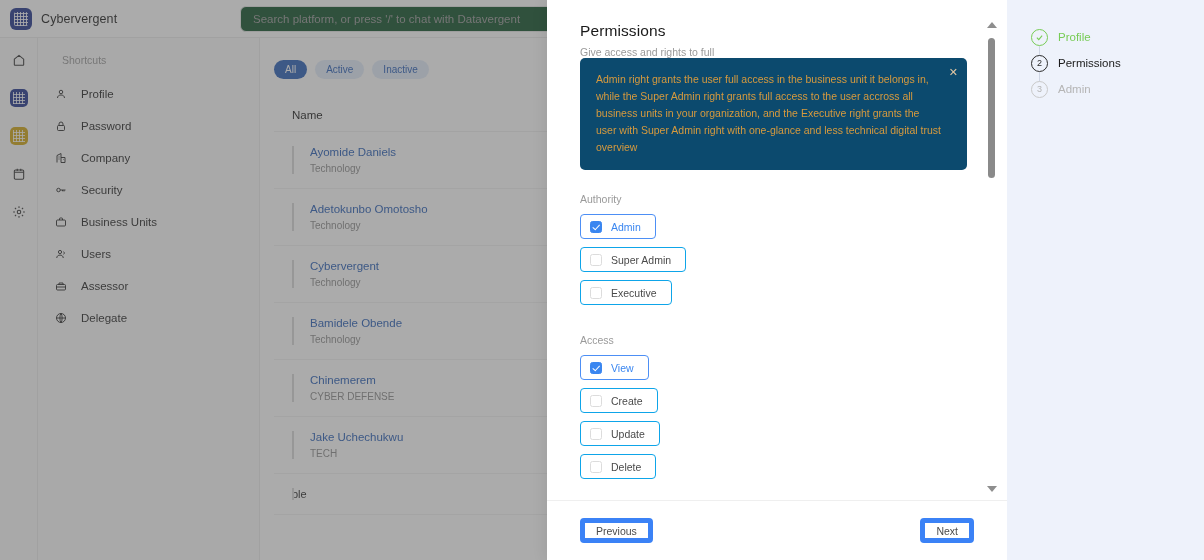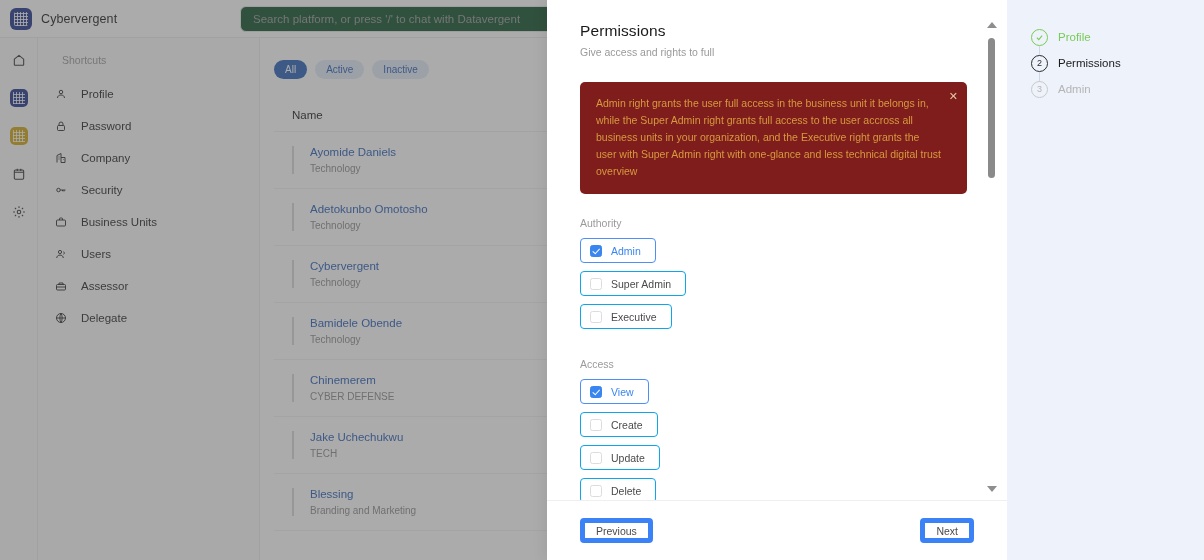--- a/index.html
+++ b/index.html
@@ -100,21 +100,21 @@
     position: absolute; top: 0; left: 547px; width: 460px; height: 560px;
     background: #ffffff;
     display: flex; flex-direction: column;
     box-shadow: -2px 0 14px rgba(0,0,0,.07);
   }
   .modal-scroll { flex: 1; position: relative; overflow: hidden; padding: 22px 40px 0 33px; }
   .m-title { font-size: 15.5px; color: #1a1a1a; letter-spacing: .1px; }
   .m-sub { font-size: 10.5px; color: #9a9a9a; margin-top: 6px; }
 
   .alert {
-    margin-top: 24px; background: #7f1d1d; border-radius: 5px;
+    background: #0c4a6e; border-radius: 5px;
     padding: 13px 26px 14px 16px; position: relative;
   }
   .alert p { font-size: 10.5px; line-height: 1.62; color: #d79a3e; }
   .alert-x { position: absolute; top: 9px; right: 9px; font-size: 11px; color: #e3c7a3; cursor: pointer; line-height: 1; }
 
   .grp-label { font-size: 10.5px; color: #9a9a9a; margin: 23px 0 9px 0; }
   .grp-label.tight { margin-top: 21px; }
   .chk {
     display: inline-flex; align-items: center; gap: 9px;
     height: 25px; padding: 0 14px 0 9px;
@@ -342,24 +342,20 @@
         <div class="r-email">Ch</div>
       </div>
       <div class="tbl-row">
         <div class="cellname">
           <div class="r-name">Jake Uchechukwu</div>
           <div class="r-sub">TECH</div>
         </div>
         <div class="r-email">jak</div>
       </div>
       <div class="tbl-row">
-        <div class="cellname">
-          <div class="r-name">Blessing</div>
-          <div class="r-sub">Branding and Marketing</div>
-        </div>
         <div class="r-email">ble</div>
       </div>
     </div>
   </div>
 
   <div class="dim-overlay"></div>
 
   <div class="modal">
     <div class="modal-scroll">
       <div class="m-title">Permissions</div>

